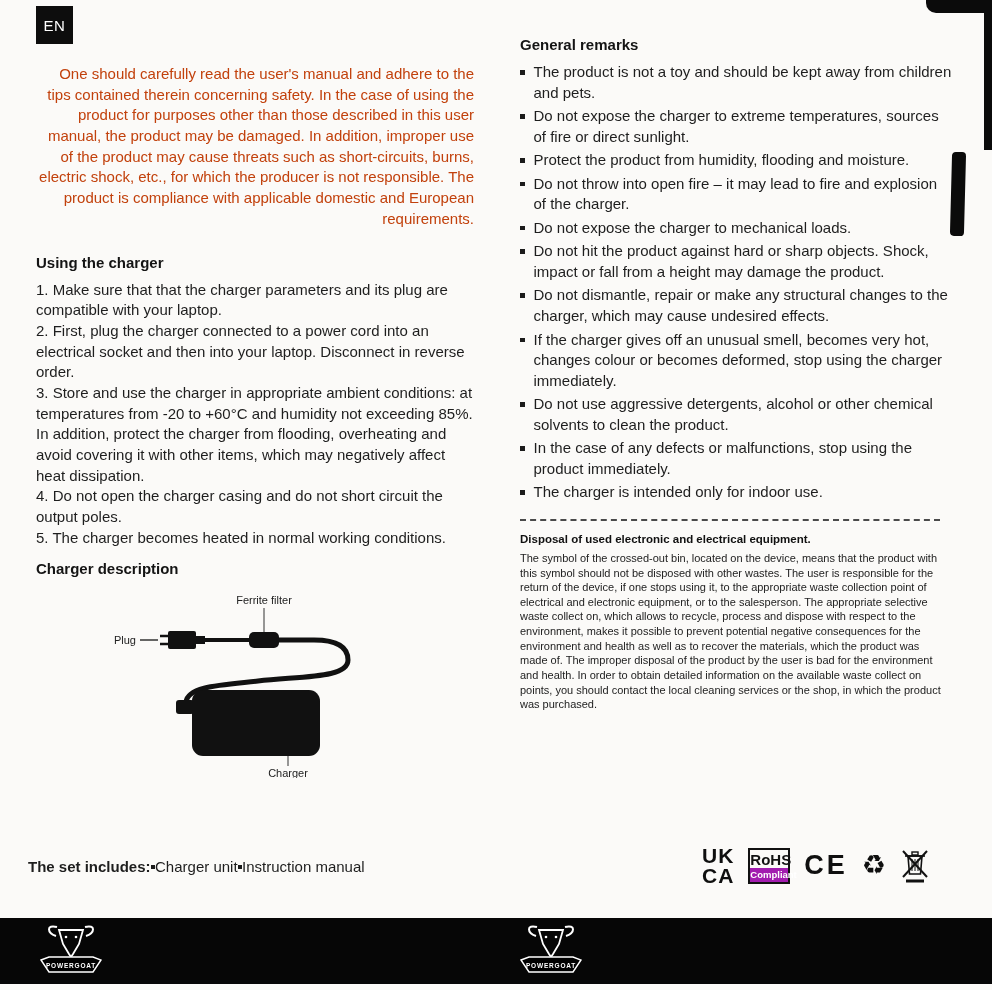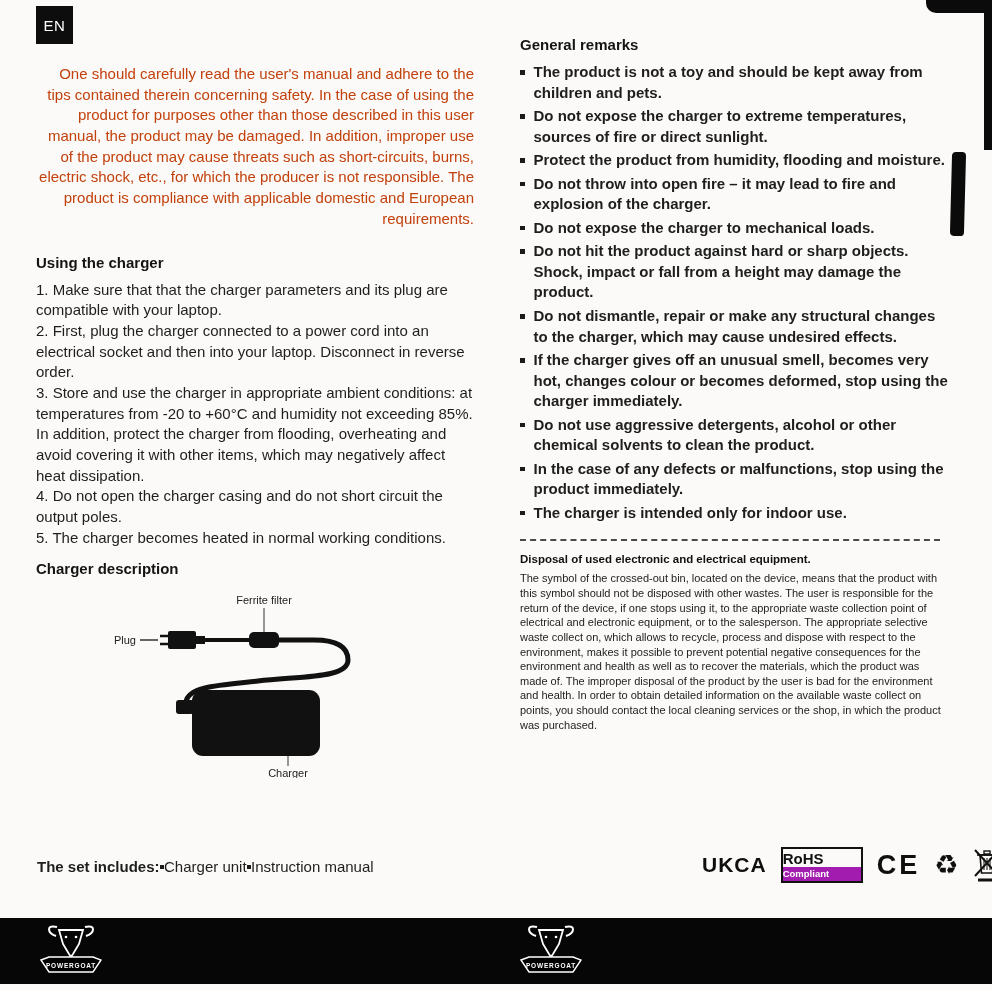--- a/index.html
+++ b/index.html
@@ -21,37 +21,37 @@
   }
   
   .col-left  { position:absolute; left:36px; top:64px; width:438px; }
   .col-right { position:absolute; left:520px; top:36px; width:432px; }
   h2.sec { font-size:15px; font-weight:bold; color:#141414; margin:0 0 9px 0; }
   .body-text { font-size:15px; line-height:1.38; color:#c2410c; margin-bottom:24px;text-align:right; }
   .step { font-size:15px; line-height:1.38; color:#1e1e1e; }
   .steps { margin-bottom:12px; }
   .mt { margin-top:10px; }
   
-  .bullets { list-style:none;font-weight:bold; }
+  .bullets { list-style:none; }
   .bullets li { display:flex; gap:9px; font-size:15px; line-height:1.37; margin-bottom:3px; color:#1e1e1e; }
   .sq { flex:none; width:4.5px; height:4.5px; background:#1b1b1b; margin-top:8px; }
   
   .dashed { border-top:2px dashed #4a4a4a; margin:16px 8px 12px 0; width:420px; }
   .small-head { font-size:11.5px; font-weight:bold; color:#111; margin-bottom:6px; }
   .small-text { font-size:11px; line-height:1.33; color:#222; width:424px; }
   
   .diagram { position:relative; width:438px; height:192px; margin-top:4px; }
   
-  .set-line { position:absolute; left:37px; top:858px; font-size:15px; display:flex; align-items:center; gap:0; color:#1e1e1e; }
+  .set-line { position:absolute; left:28px; top:858px; font-size:15px; display:flex; align-items:center; gap:0; color:#1e1e1e; }
   .set-line .lbl { font-weight:bold; }
   .set-line .sq { margin-top:1px; }
   
   .logos { position:absolute; left:702px; top:846px; display:flex; align-items:center; gap:14px; }
-  .ukca { display:flex; flex-direction:row; font-weight:bold; font-size:21px; line-height:.95; letter-spacing:1px; color:#0f0f0f; }
-  .rohs { border:2px solid #111; width:82px; text-align:left; }
+  .ukca { display:flex; flex-direction:column; font-weight:bold; font-size:21px; line-height:.95; letter-spacing:1px; color:#0f0f0f; }
+  .rohs { border:2px solid #111; width:42px; text-align:left; }
   .rohs .r1 { font-size:15px; font-weight:bold; padding:1px 0 0; color:#111; }
   .rohs .r2 { background:#a21caf; color:#fff; font-size:9.5px; font-weight:bold; padding:1px 0 2px; }
   .ce { font-size:27px; font-weight:600; letter-spacing:3px; color:#0f0f0f; }
   .recycle { font-size:27px; color:#0f0f0f; line-height:1; }
   
   .footer { position:absolute; left:0; top:918px; width:992px; height:66px; background:#060606; }
   .goat { position:absolute; top:4px; }
   .goat.g1 { left:36px; }
   .goat.g2 { left:516px; }
 </style>

